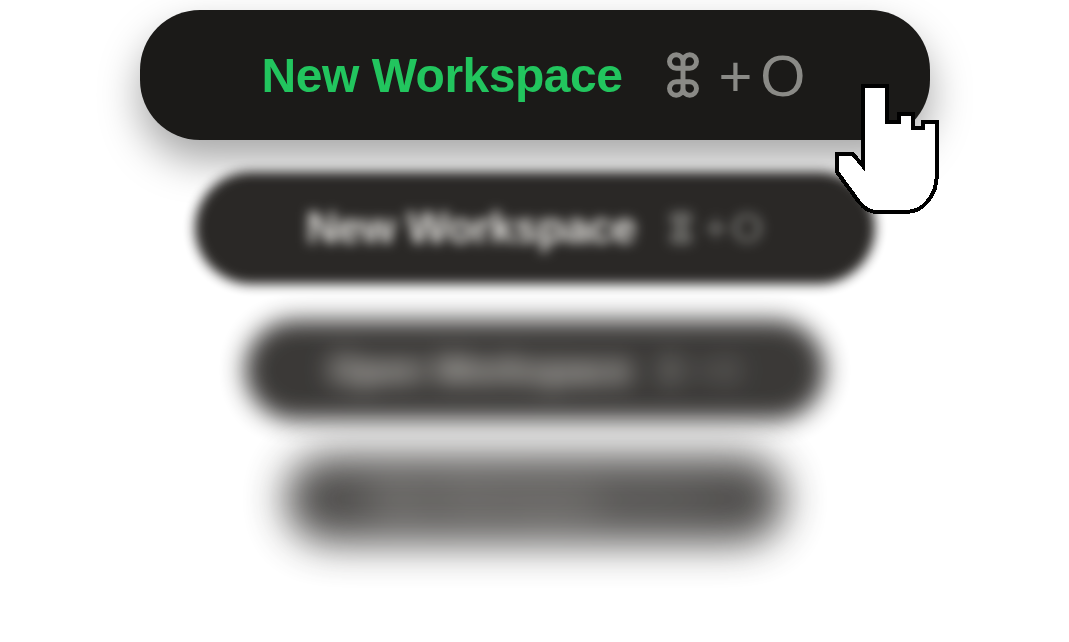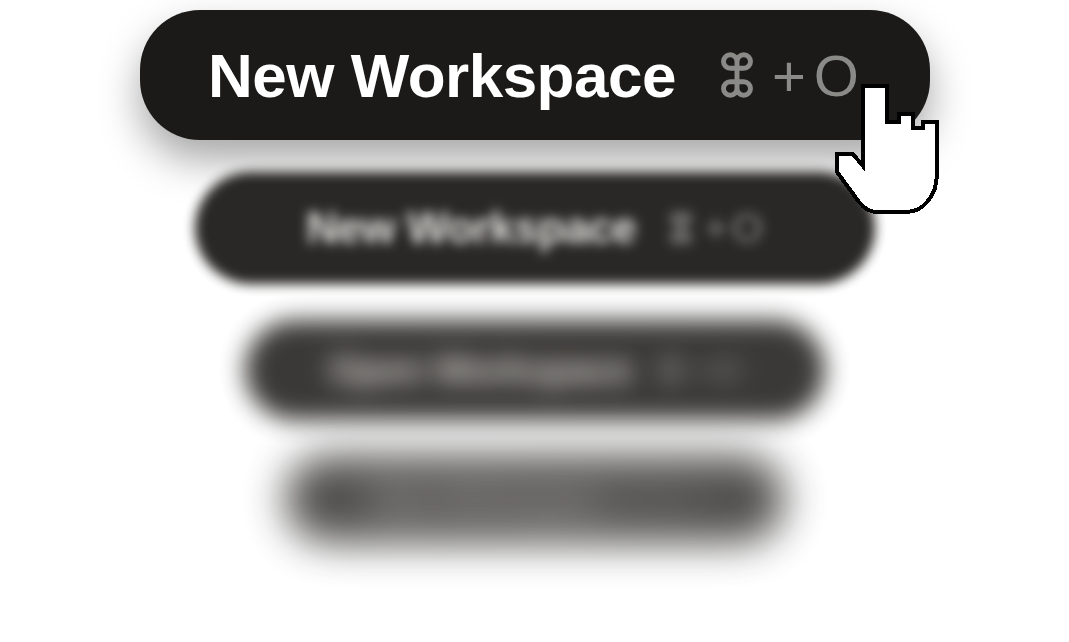--- a/index.html
+++ b/index.html
@@ -39,21 +39,21 @@
     
     .pill-1 {
       top: 10px;
       width: 790px;
       height: 130px;
       background: #1b1a18;
       box-shadow: 0 20px 40px rgba(0,0,0,0.35);
       gap: 34px;
       padding: 0 60px;
     }
-    .pill-1 .label  { font-size: 62px; color: #ffffff; }
+    .pill-1 .label  { font-size: 48px; color: #22c55e; }
     .pill-1 .shortcut { font-size: 58px; color: #8a8a86; gap: 6px; }
     .pill-1 .shortcut .cmd-icon svg { width: 54px; height: 54px; display:block; }
     .pill-1 .shortcut .plus { margin: 0 2px; }
     .pill-1 .shortcut .keyO { letter-spacing: 2px; }
     
     .pill-2 {
       top: 172px;
       width: 680px;
       height: 112px;
       background: #1f1d1b;

